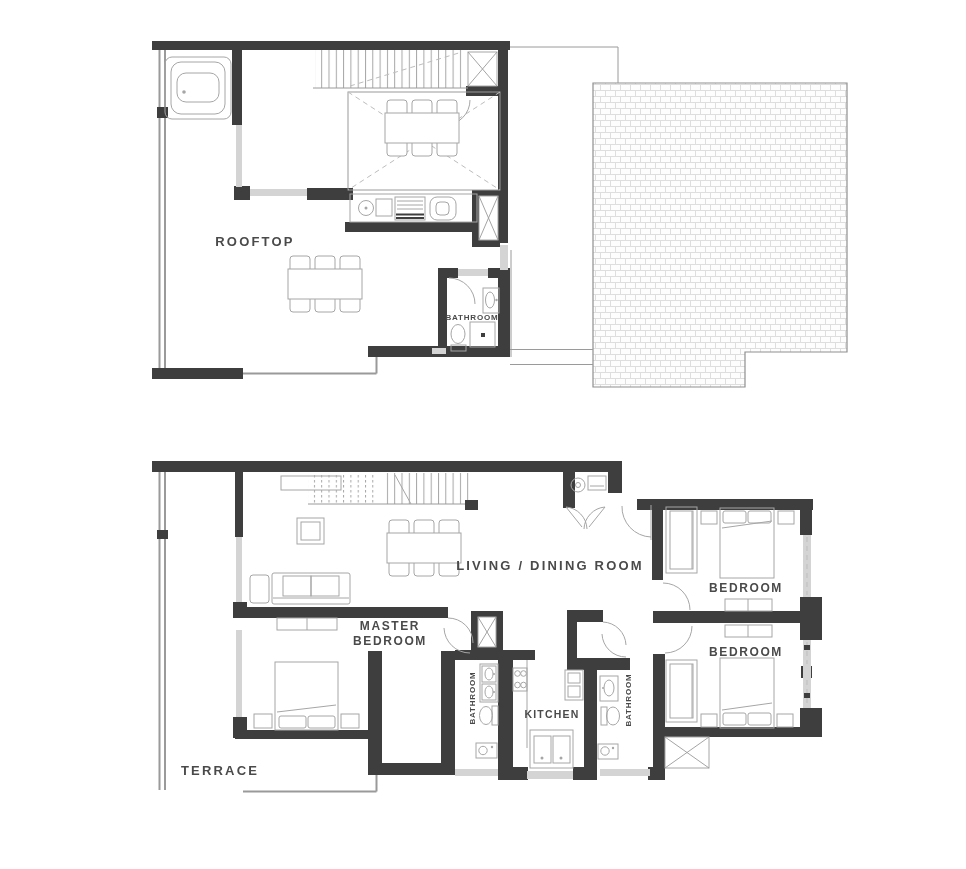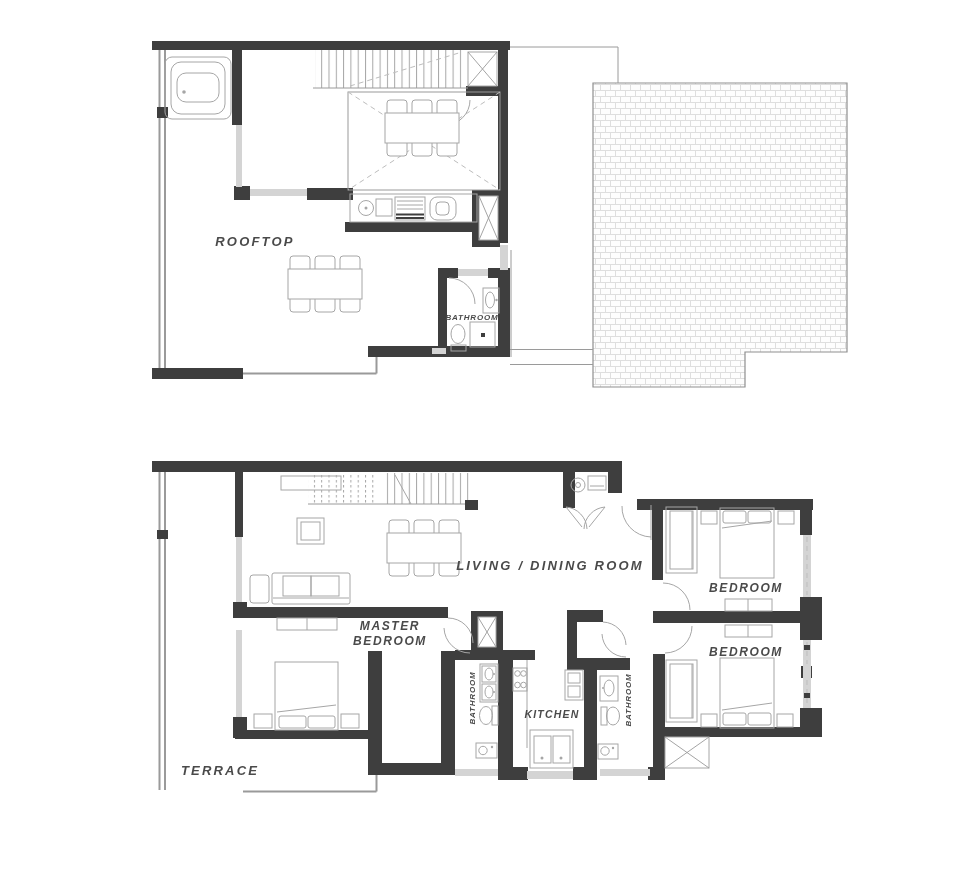--- a/index.html
+++ b/index.html
@@ -1,20 +1,20 @@
 <!DOCTYPE html>
 <html style="--wall: #3e3e3e; --line: #9a9a9a; --furn: #a6a6a6; --window: #d4d4d4; --dash: #bdbdbd; --text: #4a4a4a; --brick: #dedede; --brickBorder: #8f8f8f; --bg: #ffffff;"><head>
 <meta charset="utf-8">
 <style>
   :root{
     --wall:#3e3e3e; --line:#9a9a9a; --furn:#a6a6a6; --window:#d4d4d4;
     --dash:#bdbdbd; --text:#4a4a4a; --brick:#dedede; --brickBorder:#8f8f8f; --bg:#ffffff;
   }
   html,body{margin:0;padding:0;background:var(--bg);}
-  .page{width:966px;height:869px;position:relative;background:var(--bg);overflow:hidden;font-style:italic;}
+  .page{width:966px;height:869px;position:relative;background:var(--bg);overflow:hidden;}
   svg{display:block;}
   .wall{fill:var(--wall);stroke:none;}
   .win{fill:var(--window);stroke:none;}
   .ln{stroke:var(--line);stroke-width:1;fill:none;}
   .ln2{stroke:var(--line);stroke-width:2;fill:none;}
   .f{fill:#fff;stroke:var(--furn);stroke-width:1;}
   .fo{fill:none;stroke:var(--furn);stroke-width:1;}
   .arc{fill:none;stroke:var(--furn);stroke-width:1;}
   .dash{stroke:var(--dash);stroke-width:1;stroke-dasharray:5 4;fill:none;}
   .xline{stroke:var(--line);stroke-width:0.9;fill:none;}

